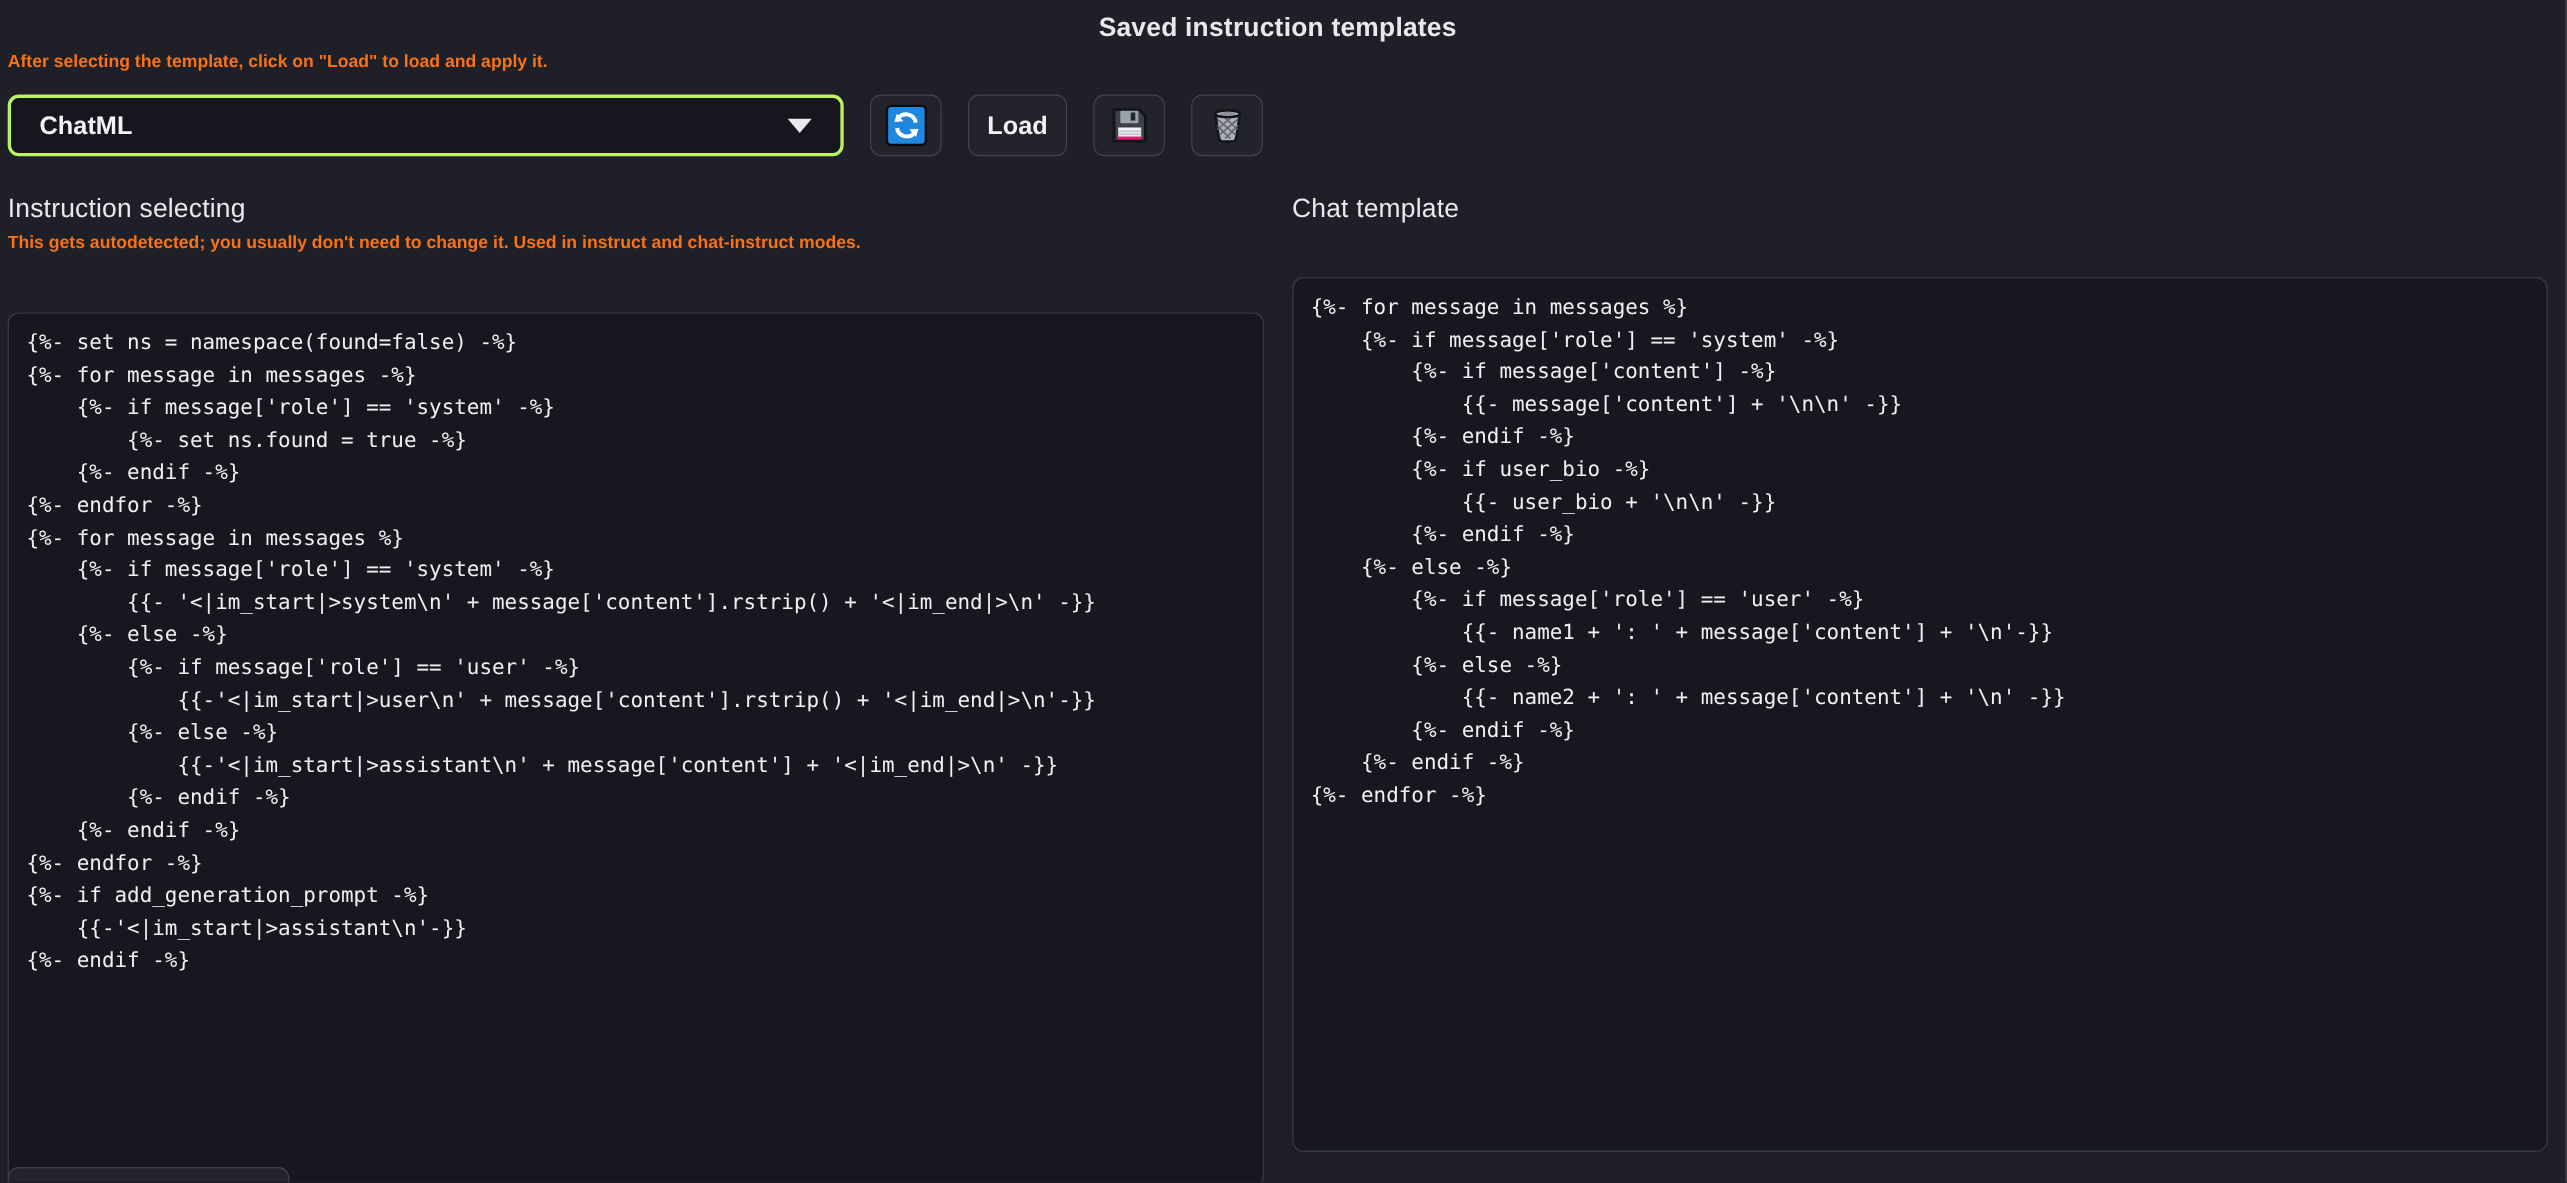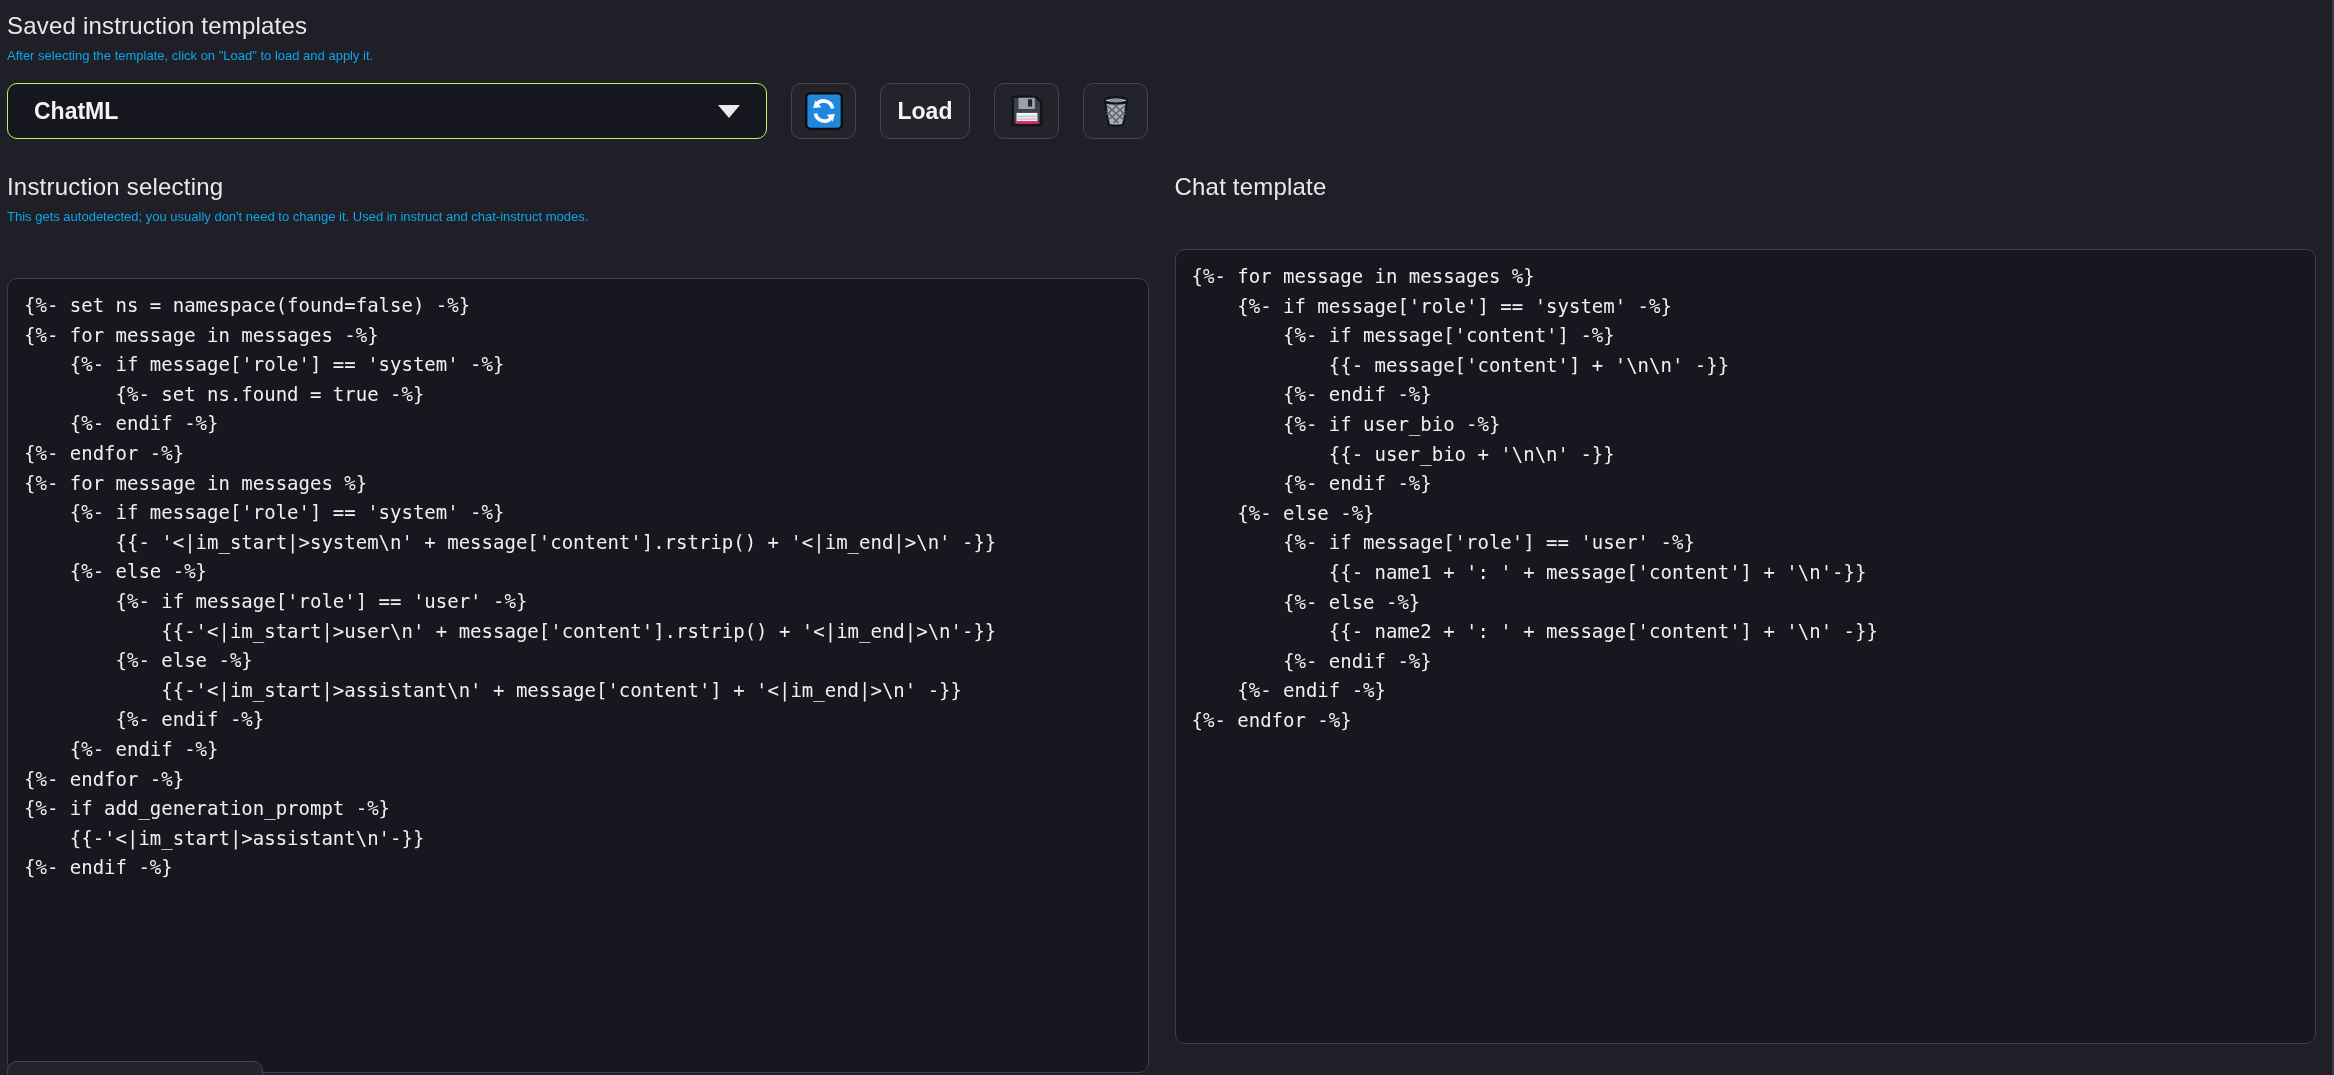--- a/index.html
+++ b/index.html
@@ -6,36 +6,36 @@
   html, body {
     width: 2334px; height: 1075px;
     overflow: hidden;
     background: #1e1f27;
     font-family: "Liberation Sans", sans-serif;
   }
   .page { position: relative; width: 2334px; height: 1075px; padding: 12px 18px 0 7px; }
 
   
   h1.page-title {
-    font-size: 24px; font-weight: 400; color: #e8e9ee;
-    letter-spacing: 0.2px; margin-bottom: 8px;
+    font-size: 24px; font-weight: 700; color: #e8e9ee;
+    letter-spacing: 0.2px; margin-bottom: 8px; text-align: center;
   }
   p.subtitle {
-    font-size: 13px; font-weight: 400; color: #0ea5e9;
+    font-size: 16px; font-weight: 700; color: #f97316;
     margin-bottom: 0;
   }
   .controls-row {
     margin-top: 20px;
     display: flex; align-items: stretch; gap: 24px;
     height: 56px;
   }
   .dropdown {
     width: 760px; height: 56px;
     background: #16171e;
-    border: 1px solid #bef264;
+    border: 3px solid #bef264;
     border-radius: 10px;
     display: flex; align-items: center; justify-content: space-between;
     padding: 0 26px;
     cursor: pointer;
   }
   .dropdown-value { font-size: 23px; font-weight: 600; color: #f2f3f6; }
   .dropdown-arrow {
     width: 0; height: 0;
     border-left: 11px solid transparent;
     border-right: 11px solid transparent;

